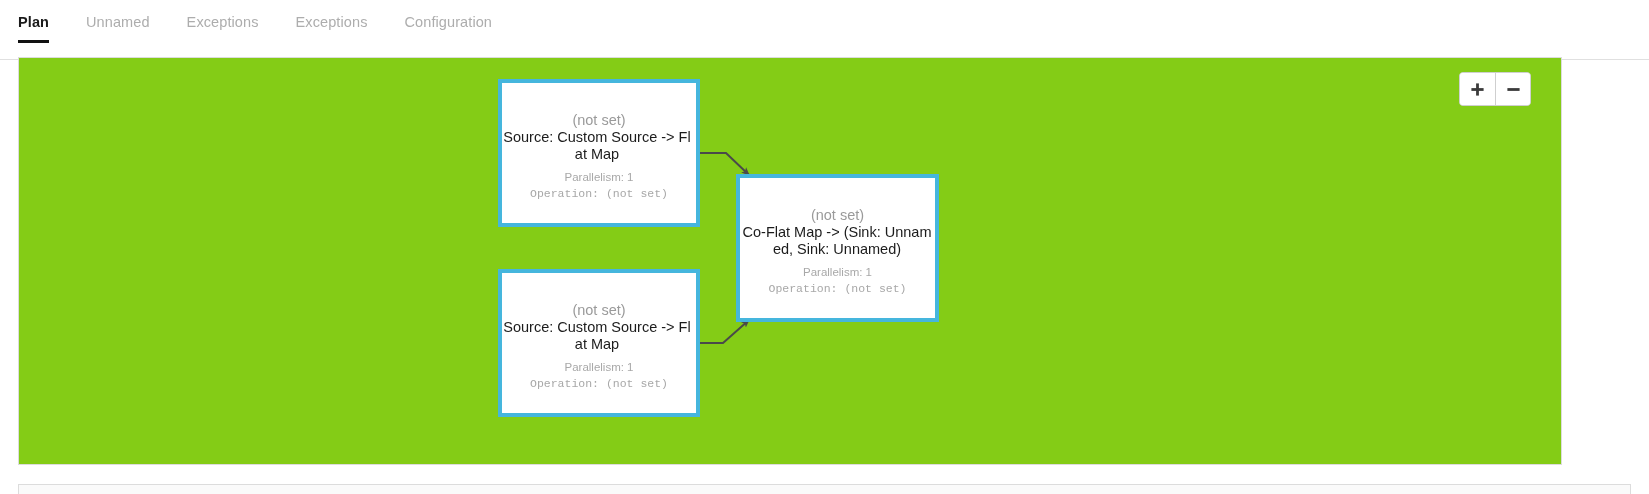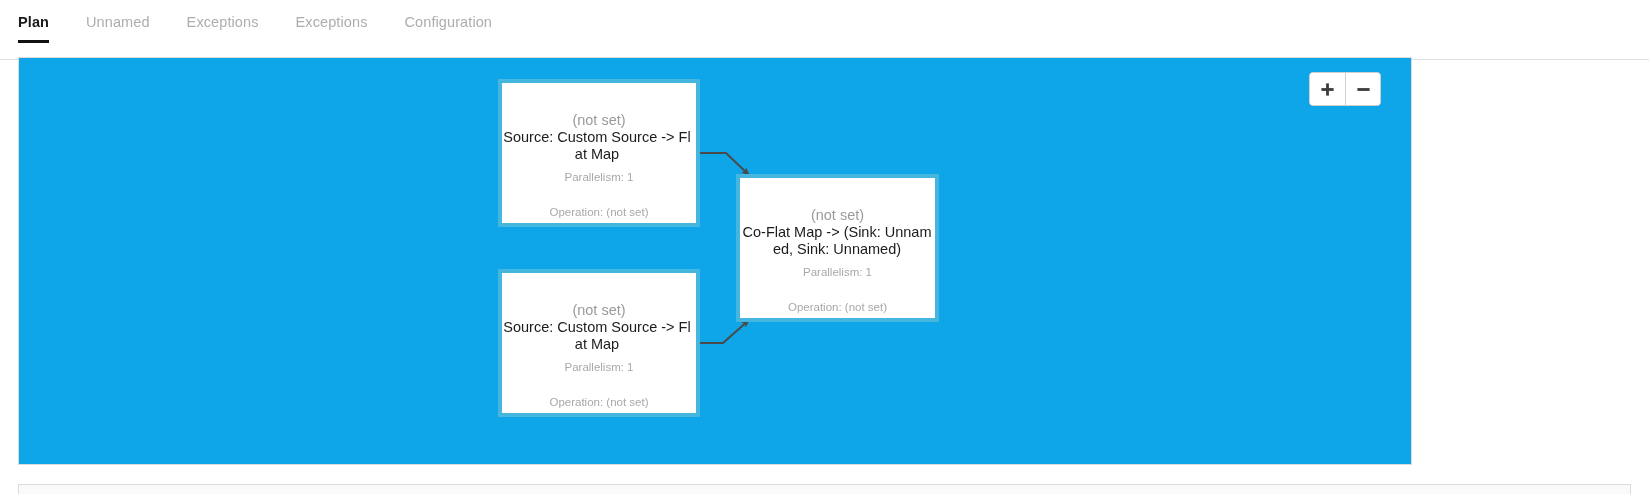--- a/index.html
+++ b/index.html
@@ -60,23 +60,23 @@
     bottom: 0;
     height: 3px;
     background: #111111;
   }
 
   
   .panel {
     position: absolute;
     left: 18px;
     top: 57px;
-    width: 1394px;
+    width: 1544px;
     height: 408px;
-    background: #0ea5e9;
+    background: #84cc16;
     border: 1px solid #dcdcdc;
     box-sizing: border-box;
     overflow: hidden;
   }
 
   
   .zoom-group {
     position: absolute;
     right: 30px;
     top: 14px;
@@ -149,21 +149,21 @@
     white-space: normal;
     word-break: break-all;
   }
   .node-meta {
     font-size: 11.5px;
     color: #a8a8a8;
     line-height: 1.3;
     white-space: nowrap;
   }
   .node-meta.first { margin-top: 7px; }
-  .node-meta.second { margin-top: 20px; }
+  .node-meta.second { margin-top: 2px; font-family: Liberation Mono, monospace; }
 
   
   #node-source-1 {
     left: 479px;
     top: 21px;
     width: 202px;
     height: 148px;
   }
   #node-source-1 .node-inner { padding-top: 28px; }
   #node-source-1 .node-title { width: 192px; margin-left: -1px; }

